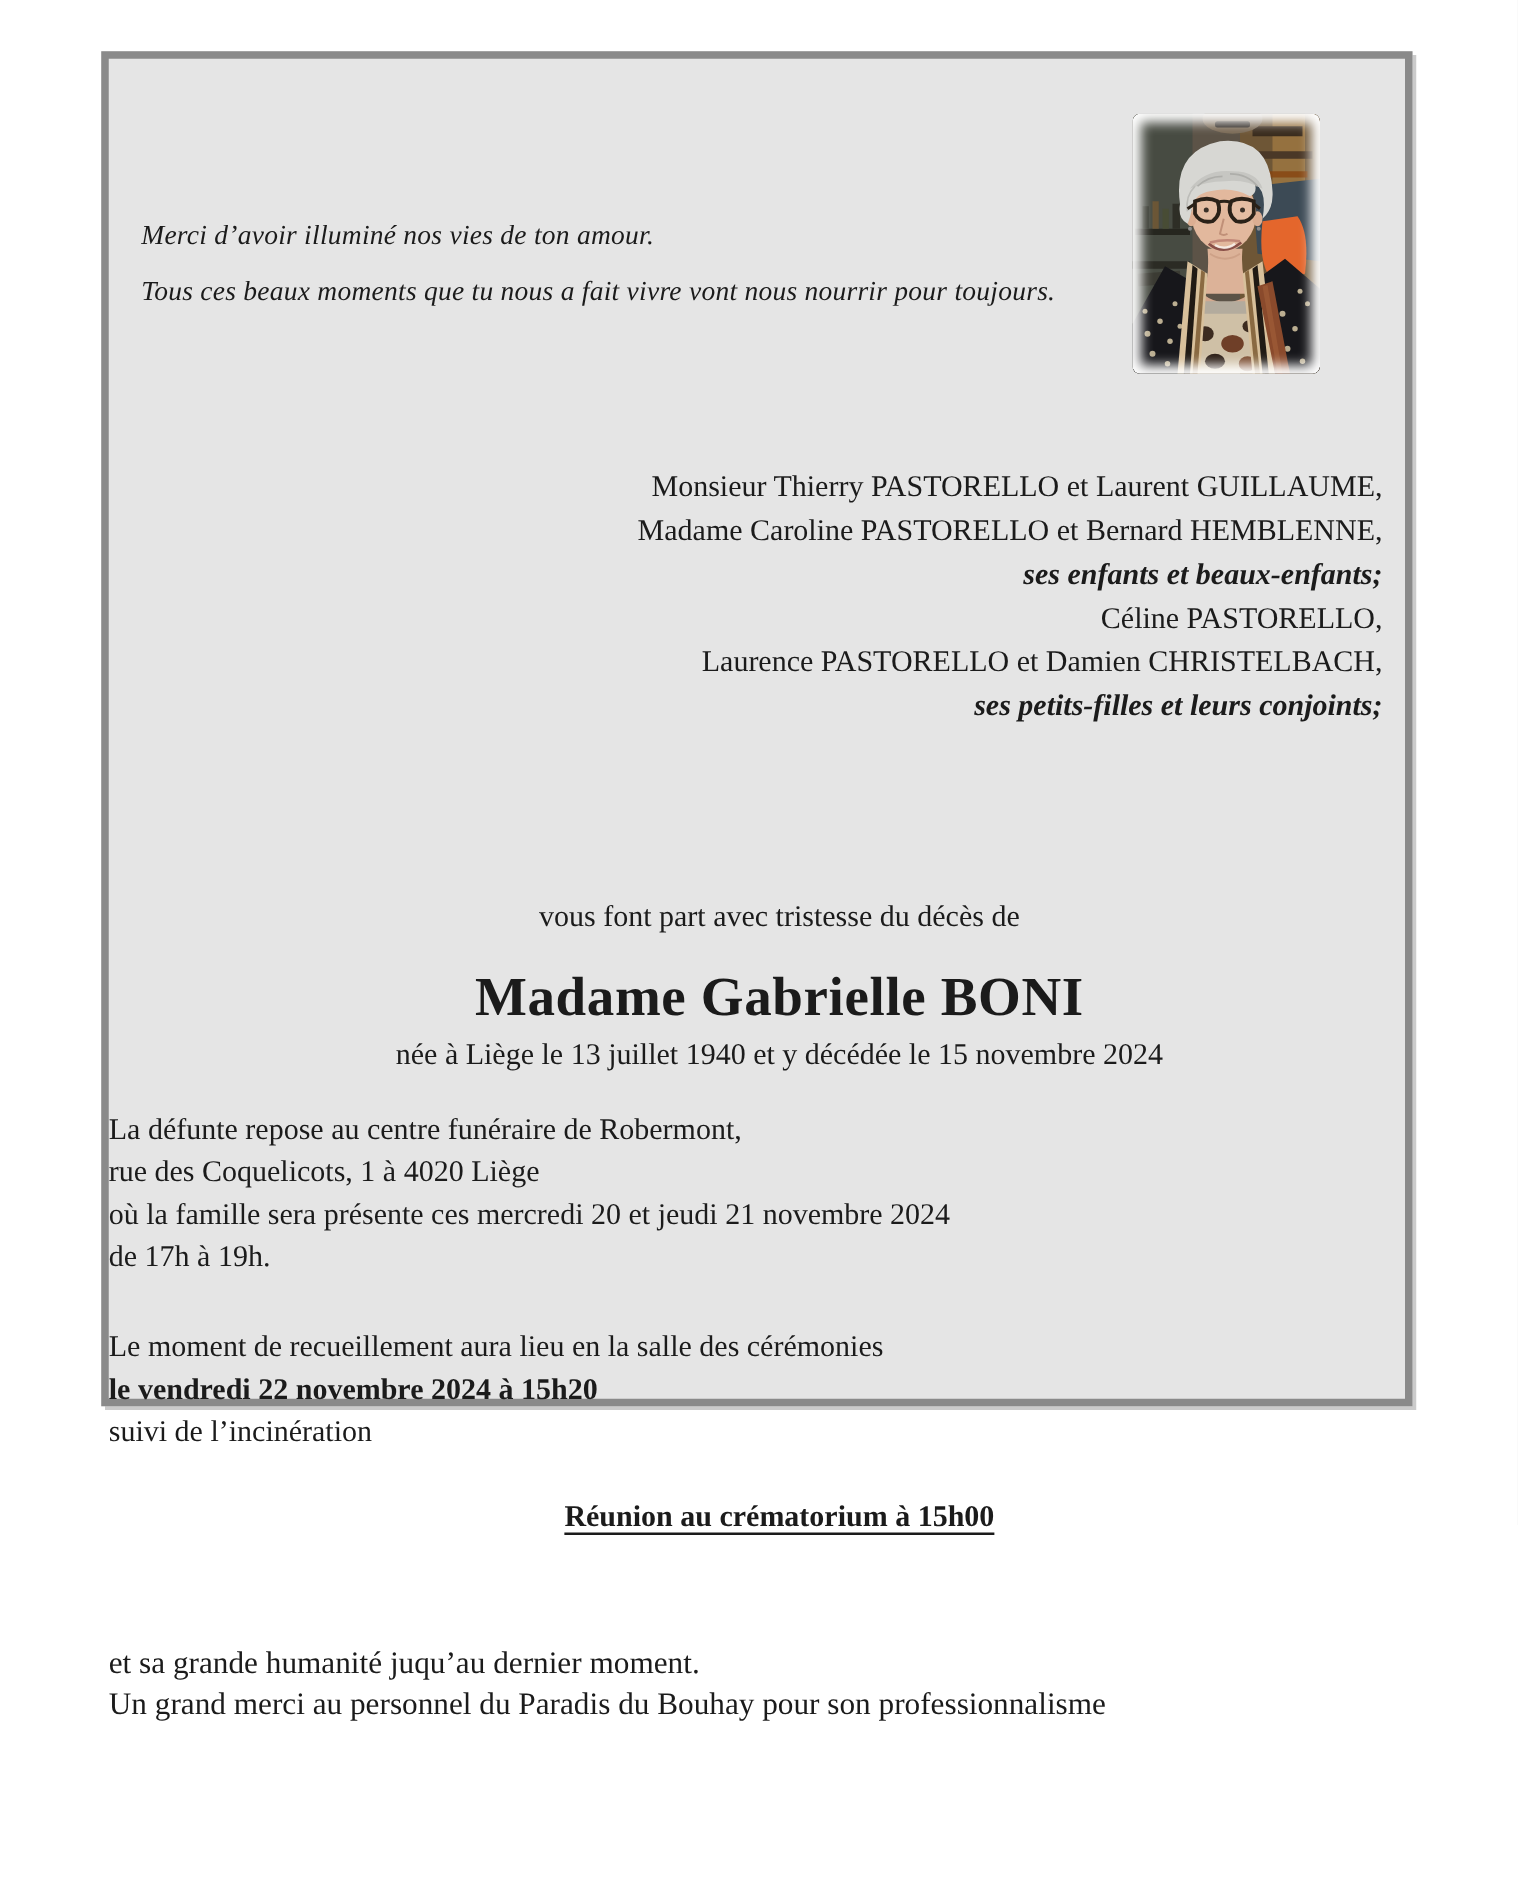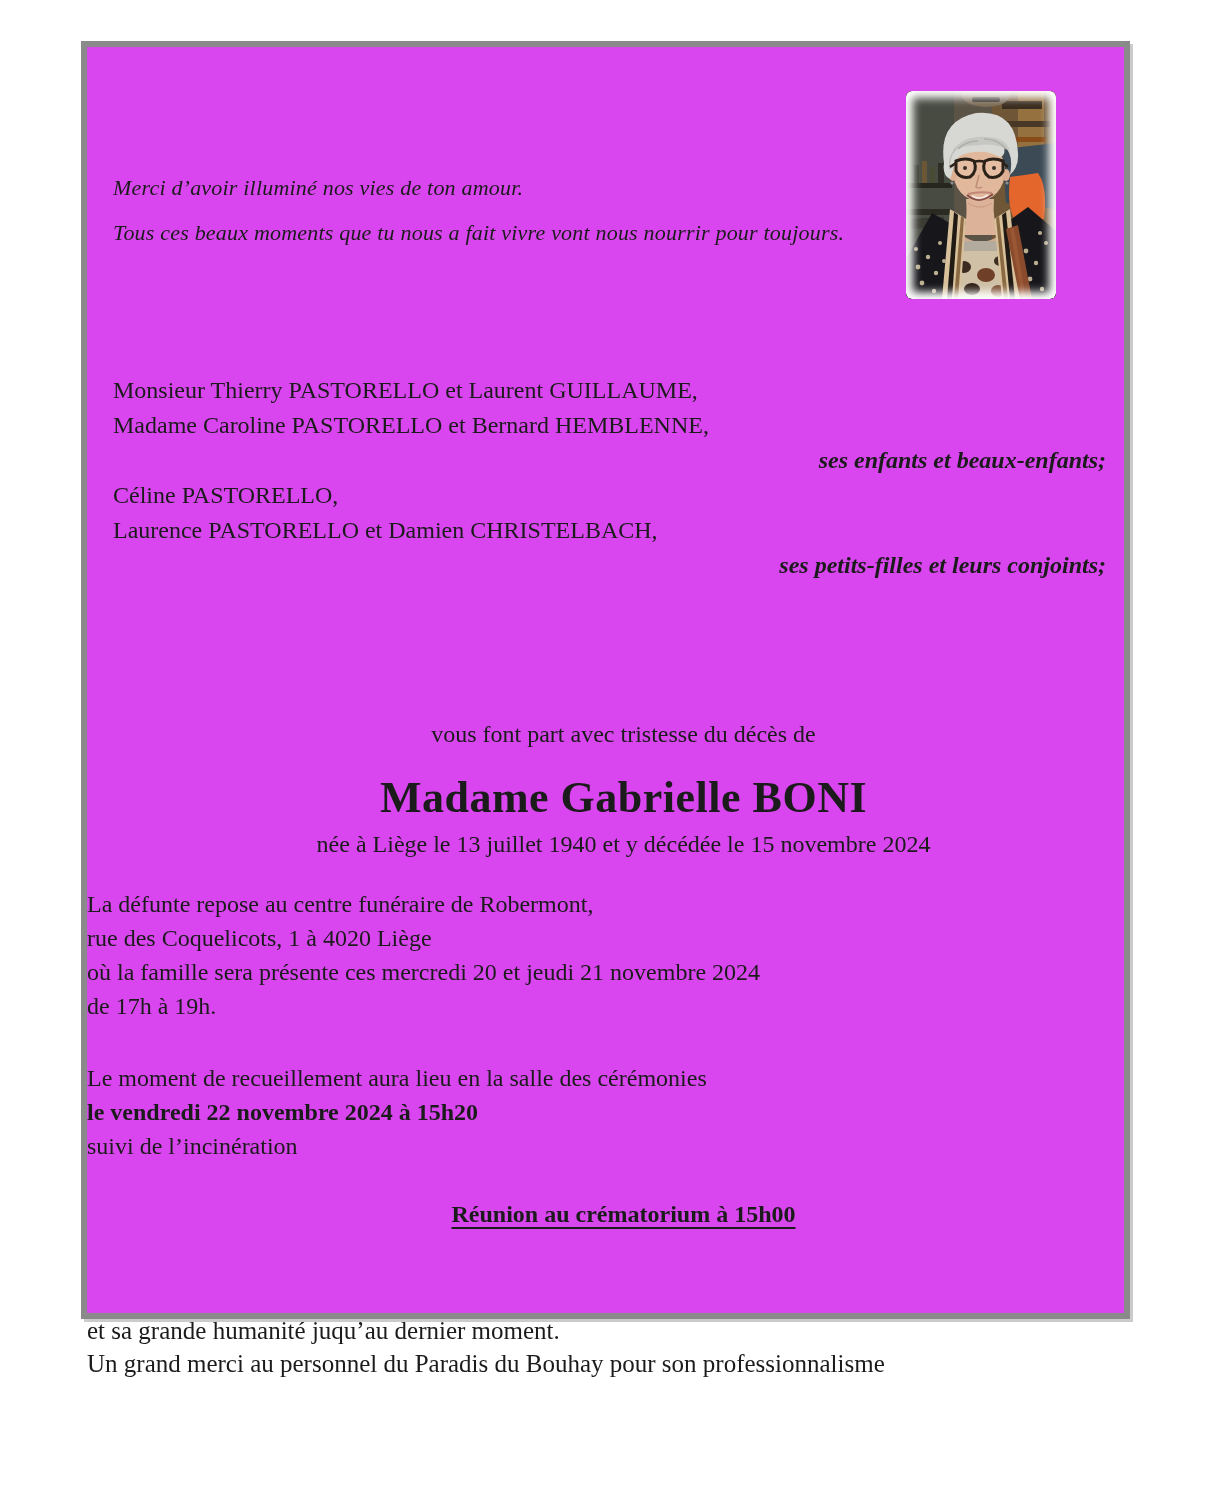--- a/index.html
+++ b/index.html
@@ -14,25 +14,25 @@
     background: #ffffff;
     font-family: "Liberation Serif", "DejaVu Serif", serif;
     color: #1b1b1b;
     overflow: hidden;
   }
   .frame {
     position: absolute;
     left: 81px;
     top: 41px;
     width: 1049px;
-    height: 1278px;
+    height: 1084px;
     border: 6px solid #8a8a8a;
     box-sizing: border-box;
     box-shadow: 3px 3px 0 rgba(160,160,160,0.55);
-    background: #d946ef;
+    background: #e5e5e5;
   }
   
   .quote {
     position: absolute;
     left: 26px;
     top: 118px;
     font-style: italic;
     font-size: 22px;
     line-height: 45px;
     letter-spacing: 0.2px;
@@ -60,21 +60,21 @@
 
   
   .family {
     position: absolute;
     left: 26px;
     right: 18px;
     top: 326px;
     font-size: 24px;
     line-height: 35px;
   }
-  .family p { margin: 0; }
+  .family p { margin: 0; text-align: right; }
   .family .caption {
     text-align: right;
     font-style: italic;
     font-weight: bold;
   }
 
   
   .center-line {
     position: absolute;
     left: 0;

